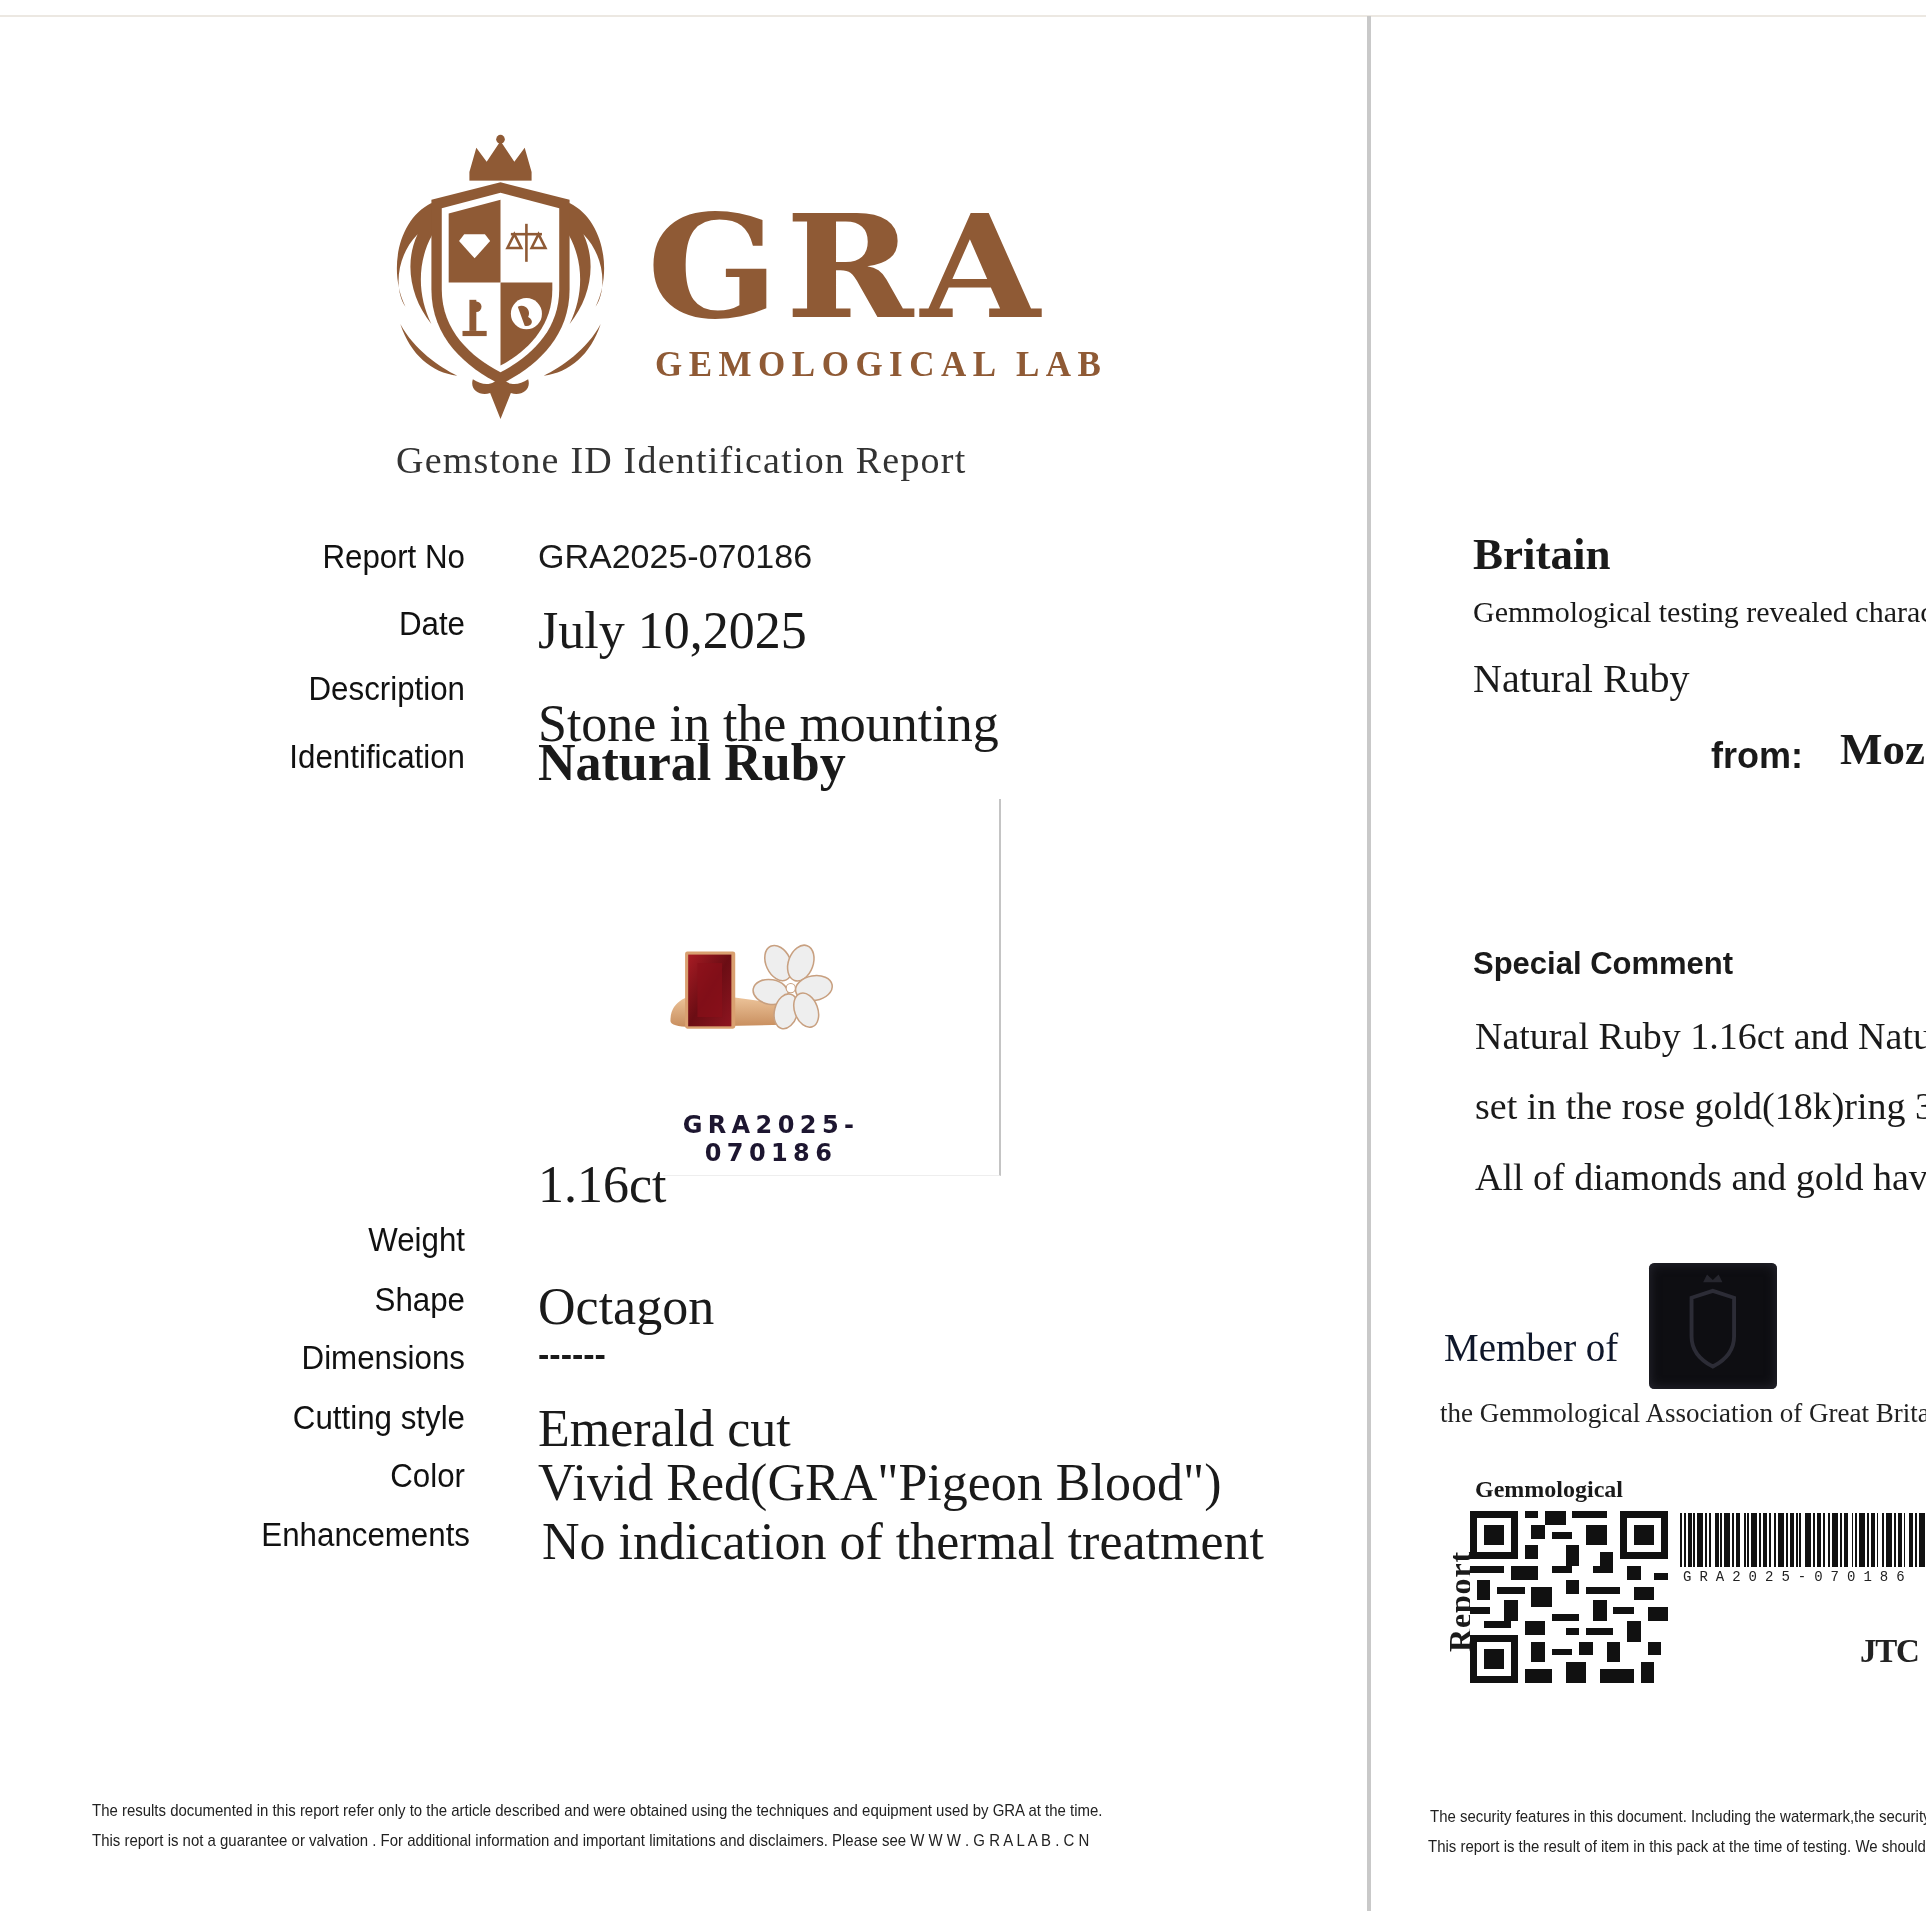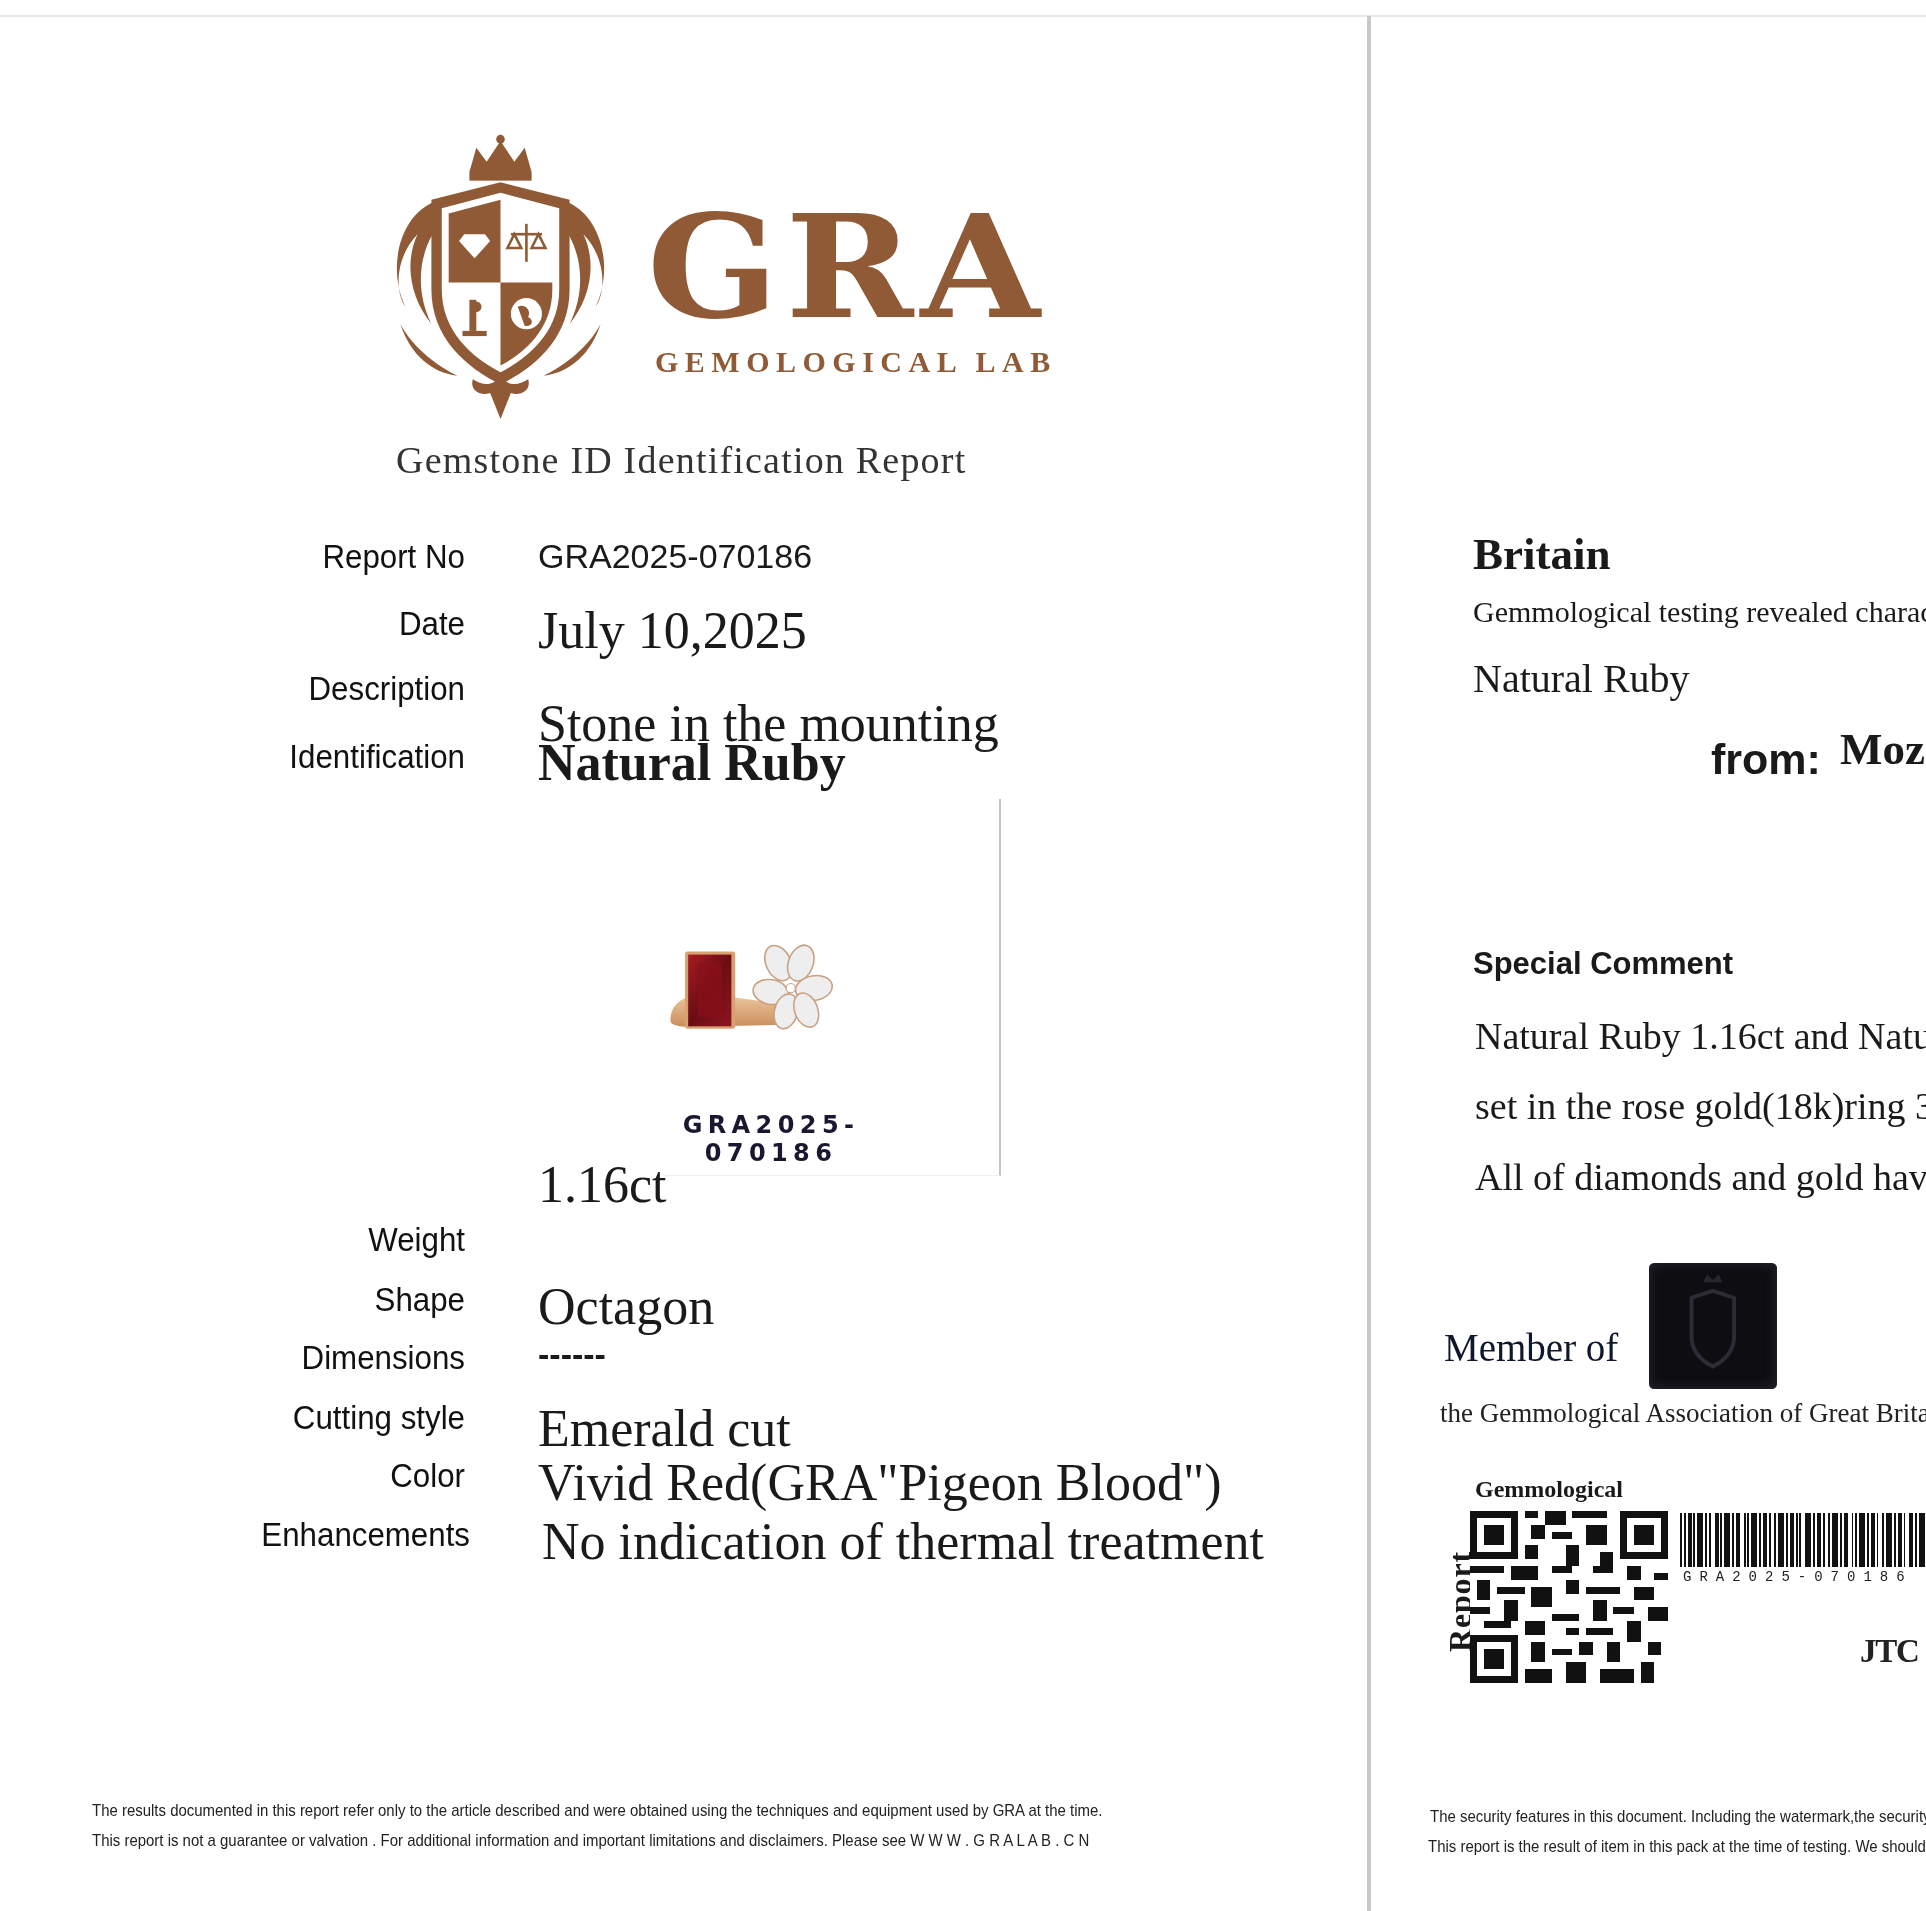--- a/index.html
+++ b/index.html
@@ -3,37 +3,37 @@
 <meta charset="utf-8">
 <style>
   html,body{margin:0;padding:0;}
   body{width:2702px;height:1911px;background:#ffffff;position:relative;overflow:hidden;font-family:"Liberation Serif",serif;color:#1a1a1a;}
   .abs{position:absolute;}
   .top-edge{left:0;top:15.4px;width:2702px;height:1.2px;background:#ece8e2;}
   .fold{left:1367px;top:16px;width:3.5px;height:1895px;background:#c9c9c9;}
   
   .crest{left:379px;top:134px;width:243px;height:285px;}
   .gra-word{left:647px;top:193px;font-family:"DejaVu Serif",serif;font-weight:bold;font-size:154px;line-height:162px;letter-spacing:7px;color:#8f5a35;transform:scaleY(0.92);transform-origin:left top;}
-  .gemlab{left:655px;top:345px;font-family:"Liberation Serif",serif;font-weight:bold;font-size:30px;letter-spacing:6.5px;color:#8f5a35;text-align:right;}
+  .gemlab{left:655px;top:345px;font-family:"Liberation Serif",serif;font-weight:bold;font-size:35px;letter-spacing:6.5px;color:#8f5a35;text-align:right;}
   .subtitle{left:396px;top:438px;font-size:38px;letter-spacing:1.2px;color:#333;}
   
   .label{font-family:"Liberation Sans",sans-serif;font-size:34px;color:#111;text-align:right;width:385px;left:80px;transform:scaleX(0.92);transform-origin:right center;}
   .value{left:538px;font-size:52px;color:#1a1a1a;white-space:nowrap;}
   .value.sans{font-family:"Liberation Sans",sans-serif;font-size:34px;}
   .value.bold{font-weight:bold;}
   .photo-box{left:663px;top:799px;width:336px;height:376px;border-right:2.3px solid #c4c4c4;border-bottom:0.8px solid #eeeeee;background:#fff;}
   .photo-caption{left:636px;top:1111px;width:270px;text-align:center;font-family:"DejaVu Sans",sans-serif;font-weight:bold;font-size:24px;letter-spacing:5.4px;color:#1d1630;}
   .ring{left:655px;top:909px;width:216px;height:139px;}
   
   .foot{font-family:"Liberation Sans",sans-serif;font-size:17px;color:#222;white-space:nowrap;transform:scaleX(0.88);transform-origin:left center;}
   
   .origin-title{left:1473px;top:528px;font-weight:bold;font-size:45px;}
   .origin-text{left:1473px;top:595px;font-size:30px;white-space:nowrap;}
   .origin-stone{left:1473px;top:655px;font-size:40px;}
-  .from-label{left:1711px;top:735px;font-family:"Liberation Sans",sans-serif;font-weight:bold;font-size:43px;}
+  .from-label{left:1711px;top:735px;font-family:"Liberation Sans",sans-serif;font-weight:bold;font-size:36px;}
   .from-value{left:1840px;top:723px;font-weight:bold;font-size:45px;}
   .sc-title{left:1473px;top:946px;font-family:"Liberation Sans",sans-serif;font-weight:bold;font-size:31px;text-align:right;}
   .sc-line{left:1475px;font-size:38px;white-space:nowrap;}
   .member-of{left:1444px;top:1325px;font-size:39px;color:#0f172a;}
   .hologram{left:1649px;top:1263px;width:128px;height:126px;background:#0e0e12;border-radius:5.4px;box-shadow:inset 0 0 11.6px #2a2a34;}
   .gagb{left:1440px;top:1398px;font-size:27px;color:#222;white-space:nowrap;}
   .verif-title{left:1475px;top:1476px;font-weight:bold;font-size:24px;}
   .report-vert{left:1410px;top:1583px;font-weight:bold;font-size:32px;transform:rotate(-90deg);transform-origin:center center;letter-spacing:0.8px;}
   .qr{left:1470px;top:1511px;width:198px;height:172px;}
   .barcode{left:1680px;top:1513px;width:264px;height:54px;}

